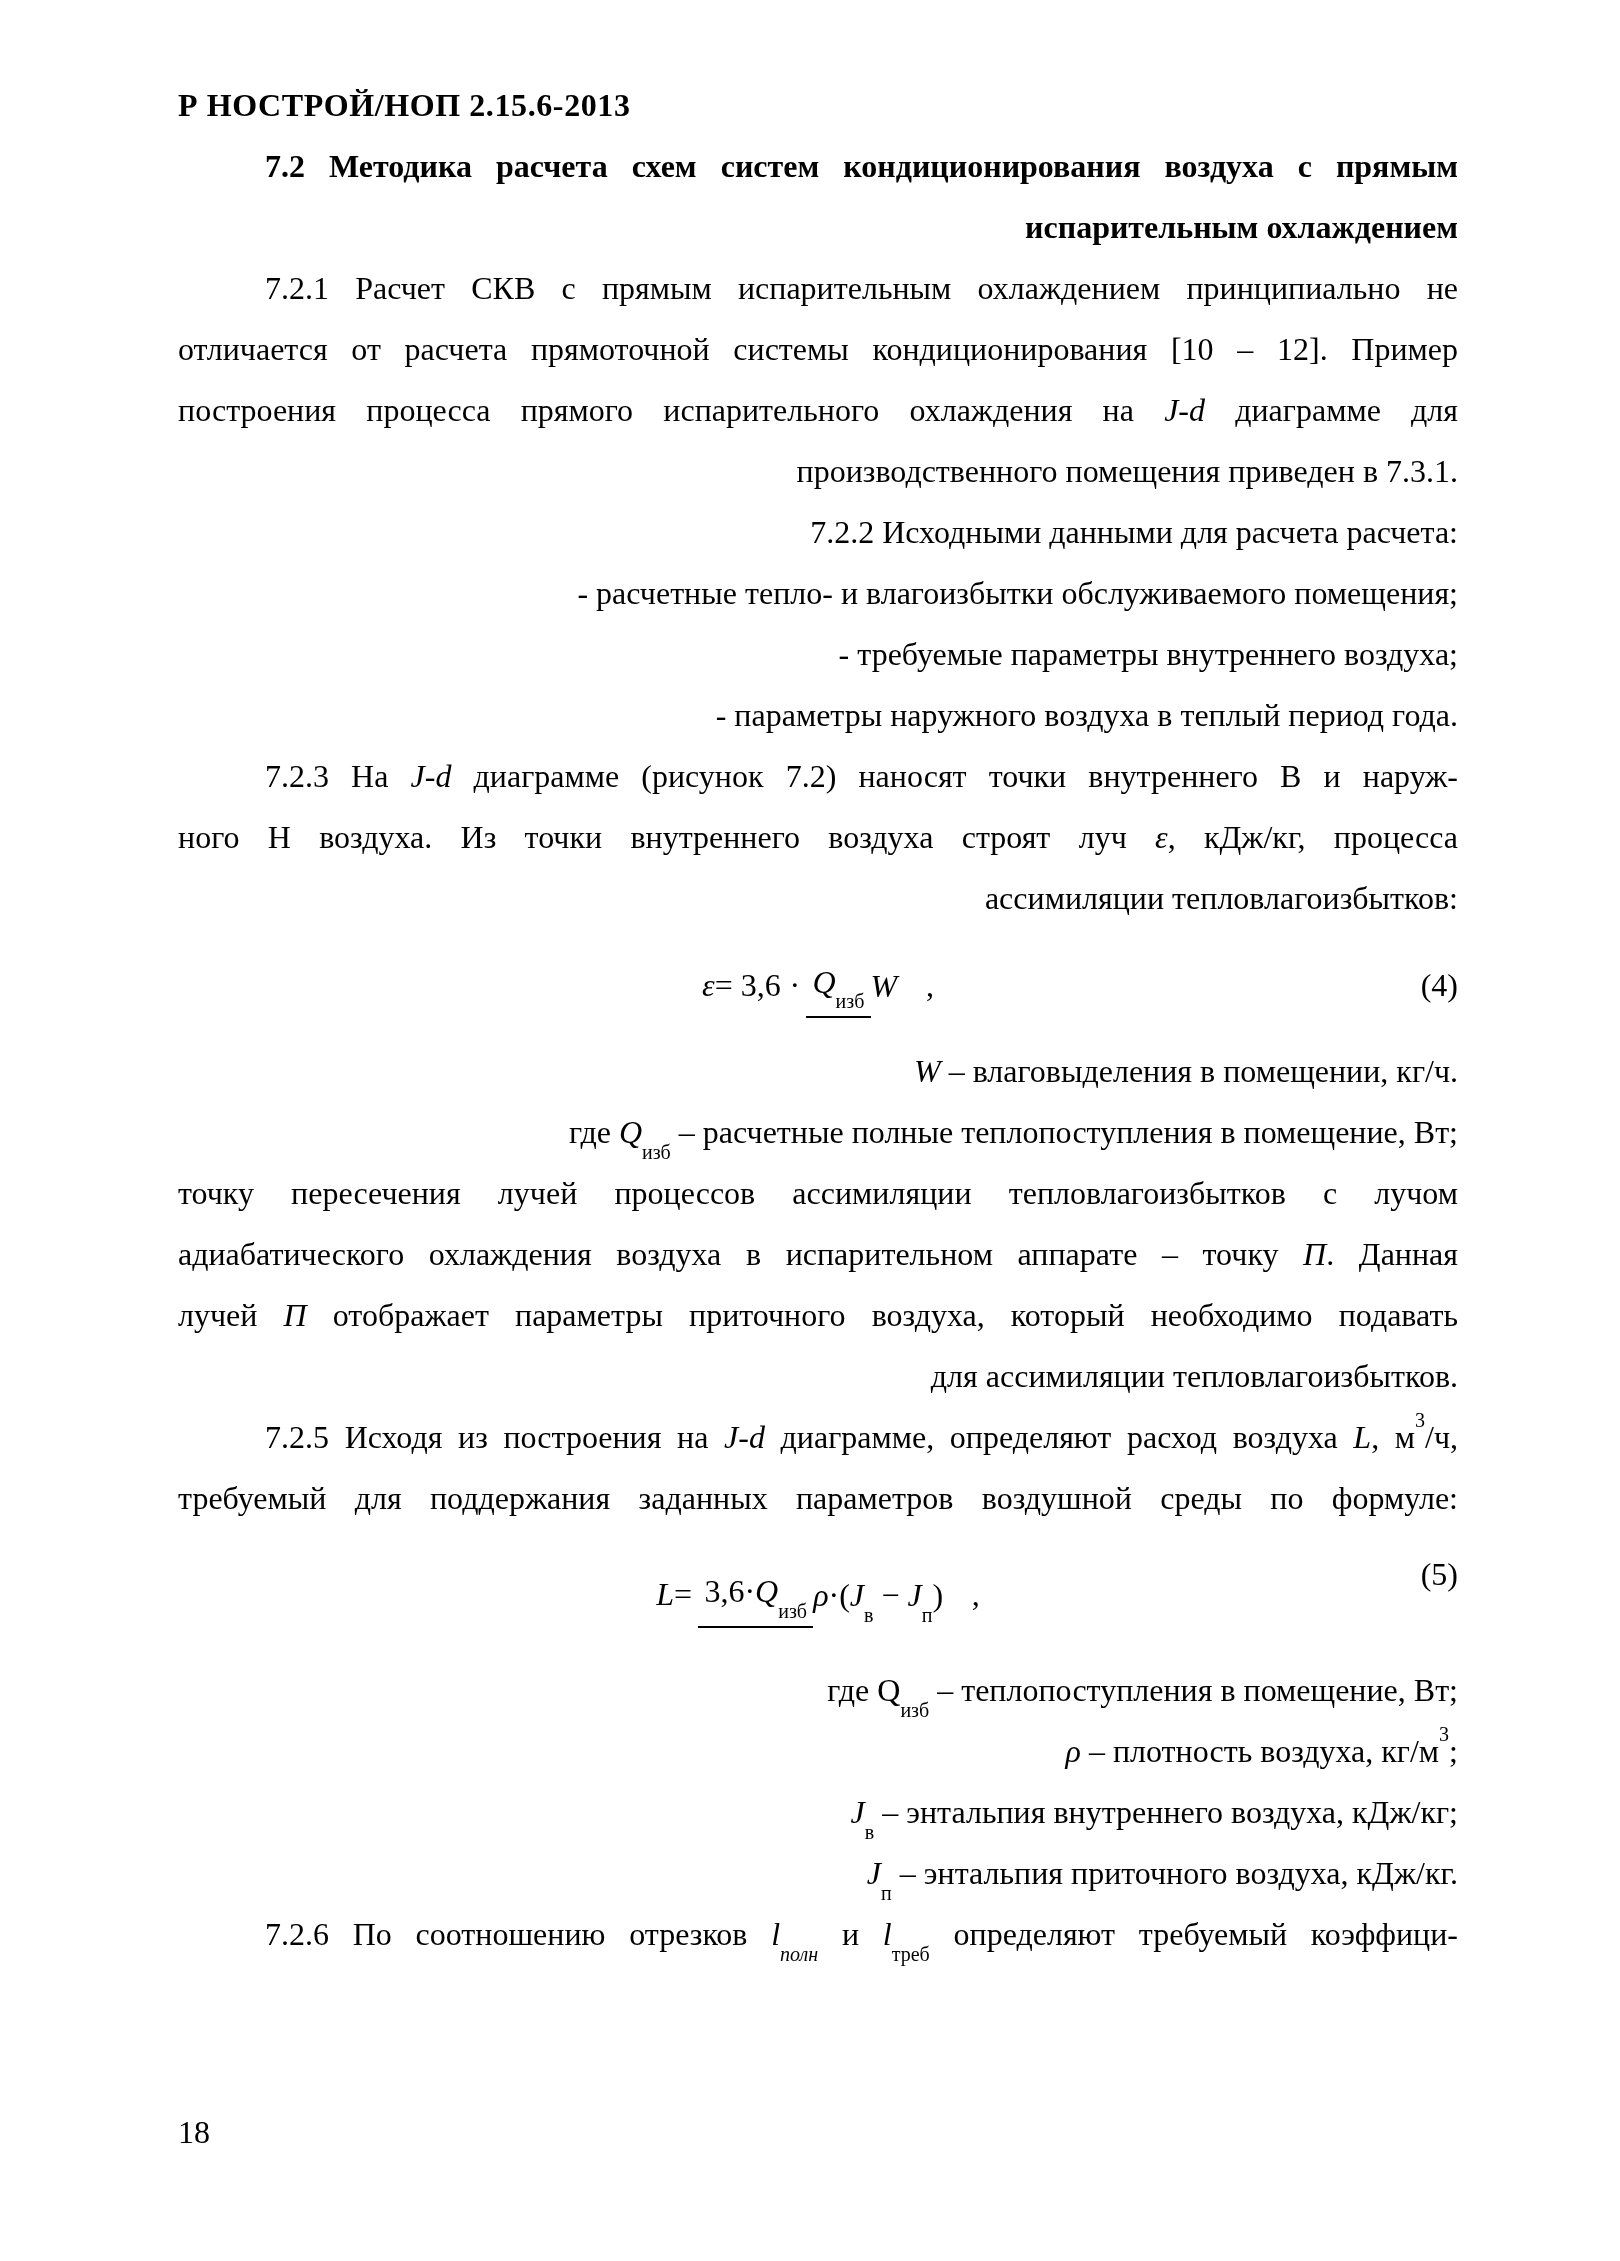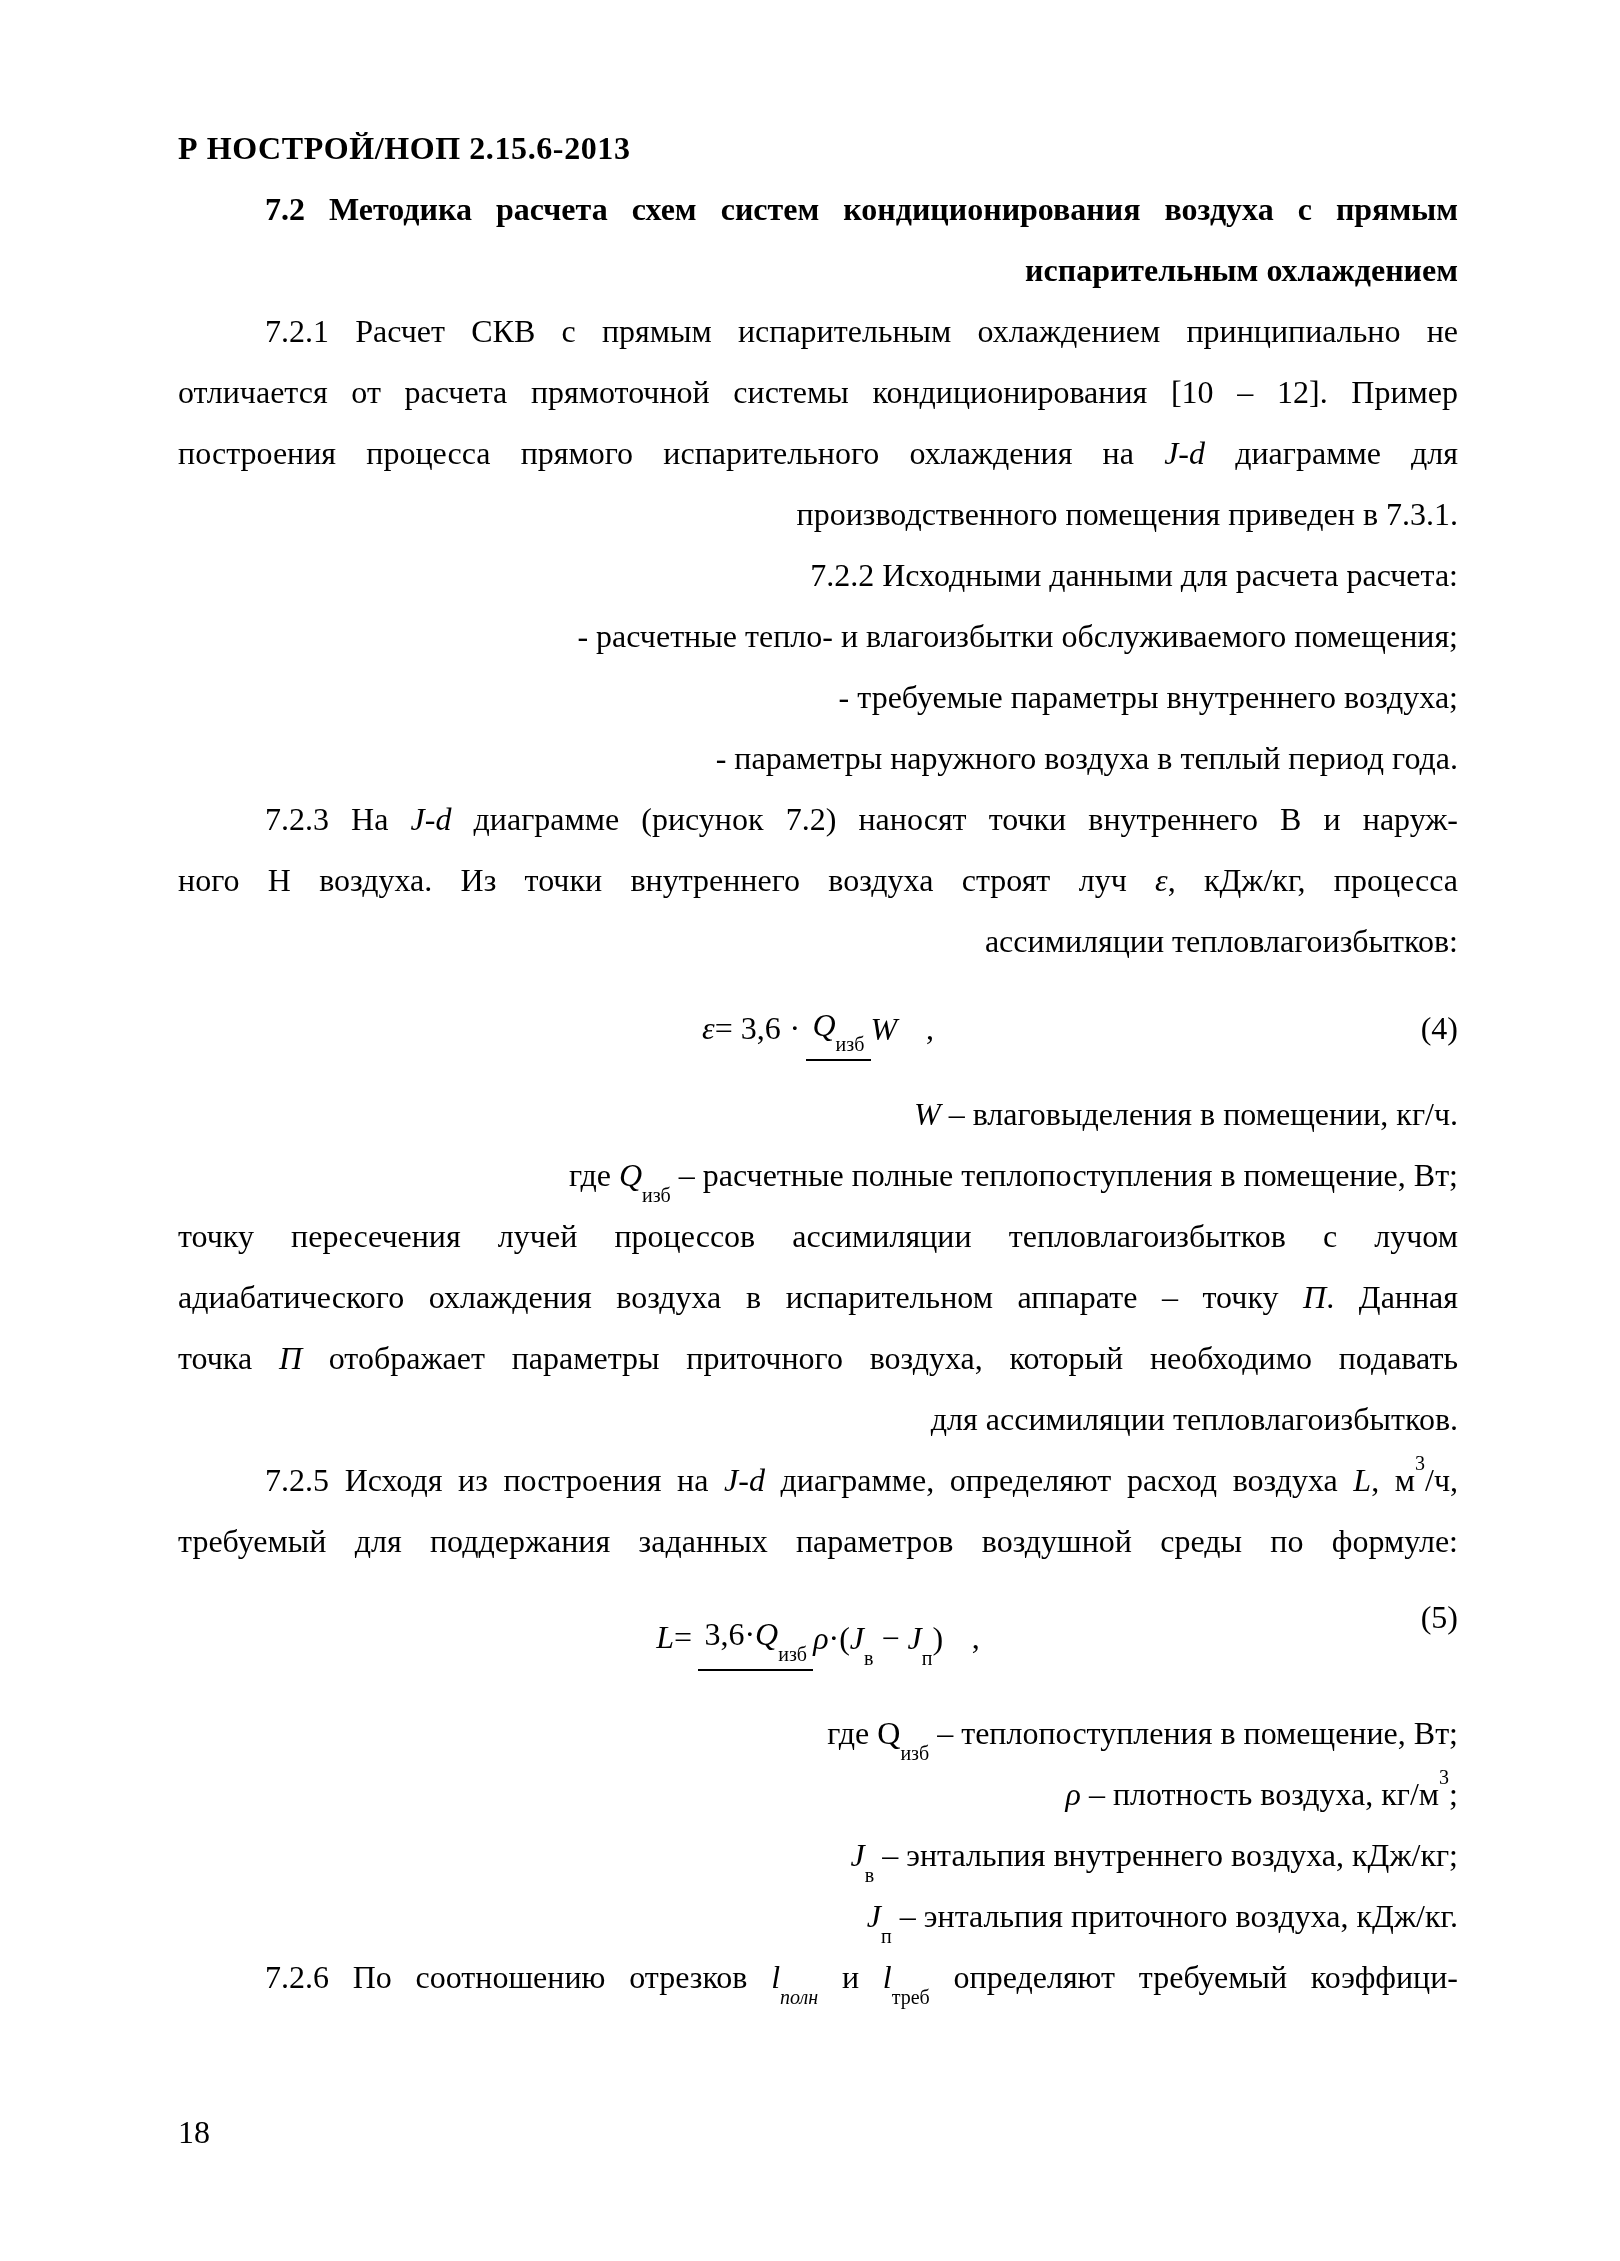--- a/index.html
+++ b/index.html
@@ -10,21 +10,21 @@
     position: relative;
     width: 1620px;
     height: 2261px;
     background: #ffffff;
     color: #000000;
     font-family: "Liberation Serif", "DejaVu Serif", serif;
     font-size: 32px;
     line-height: 61px;
     overflow: hidden;
     box-sizing: border-box;
-    padding: 118px 162px 0 178px;
+    padding: 75px 162px 0 178px;
   }
   .bold { font-weight: bold; }
   .i { font-style: italic; }
   .ln   { text-align: justify; text-align-last: justify; }
   .lnl  { text-align: right; }
   .ind  { text-indent: 87px; }
   .hang { padding-left: 65px; }
   .hdr  { text-align: left; letter-spacing: 0.6px; }
   sub.s {
     font-size: 20px;
@@ -114,21 +114,21 @@
         <span class="fcomma">,</span>
       </span>
     <span class="fnum">(4)</span>
   </div>
 
   <div class="lnl hang"><span class="i">W</span><span> – влаговыделения в помещении, кг/ч.</span></div>
   <div class="lnl"><span>где </span><span class="i">Q</span><sub class="s">изб</sub><span> – расчетные полные теплопоступления в помещение, Вт;</span></div>
 
   <div class="ln">точку пересечения лучей процессов ассимиляции тепловлагоизбытков с лучом</div>
   <div class="ln"><span>адиабатического охлаждения воздуха в испарительном аппарате – точку </span><span class="i">П</span><span>. Данная</span></div>
-  <div class="ln"><span>точка </span><span class="i">П</span><span> отображает параметры приточного воздуха, который необходимо подавать</span></div>
+  <div class="ln"><span>лучей </span><span class="i">П</span><span> отображает параметры приточного воздуха, который необходимо подавать</span></div>
   <div class="lnl">для ассимиляции тепловлагоизбытков.</div>
 
   <div class="ln ind"><span>7.2.5 Исходя из построения на </span><span class="i">J-d</span><span> диаграмме, определяют расход воздуха </span><span class="i">L</span><span>, м</span><sup class="s">3</sup><span>/ч,</span></div>
   <div class="ln">требуемый для поддержания заданных параметров воздушной среды по формуле:</div>
 
   <div class="formula f5">
     <span class="fbody">
         <span class="i">L</span>
         <span> = </span>
         <span class="frac">

